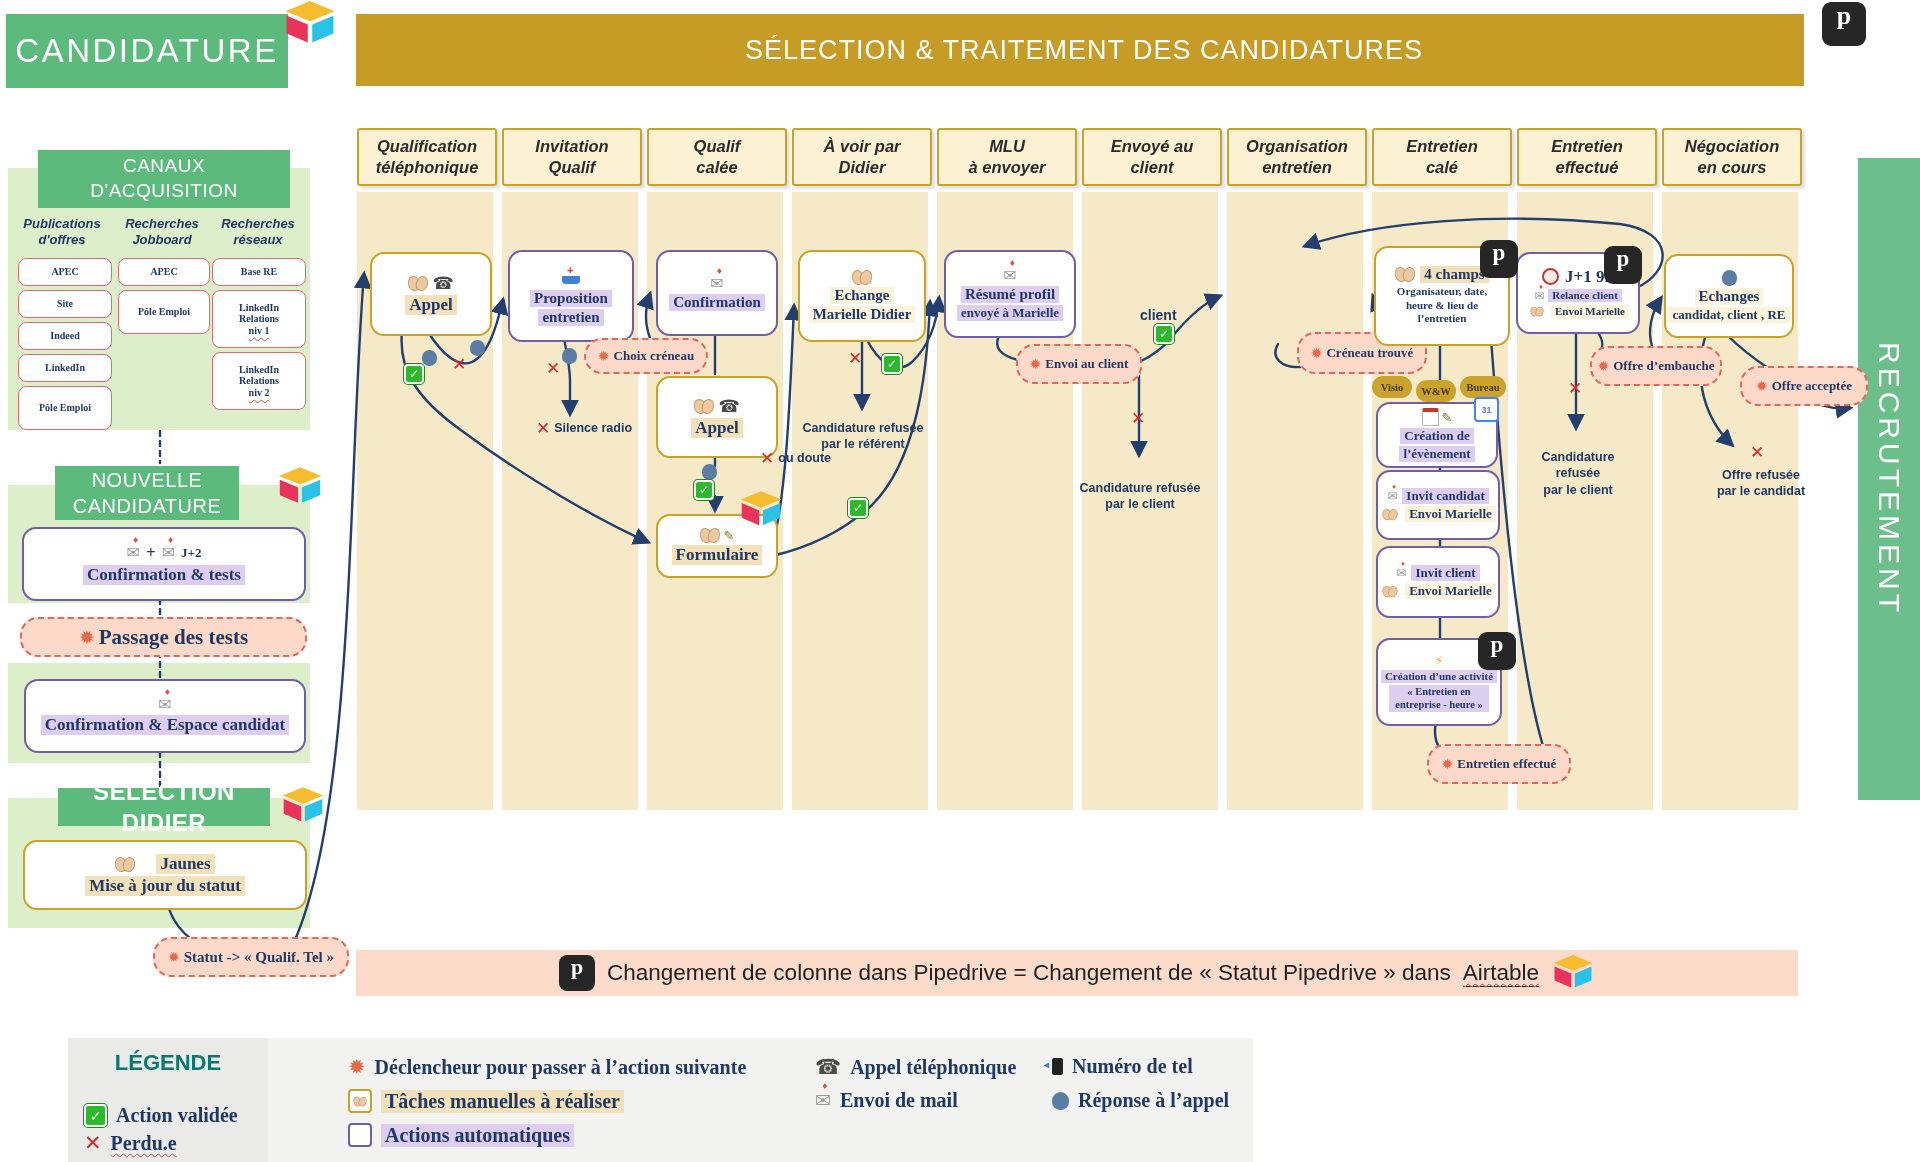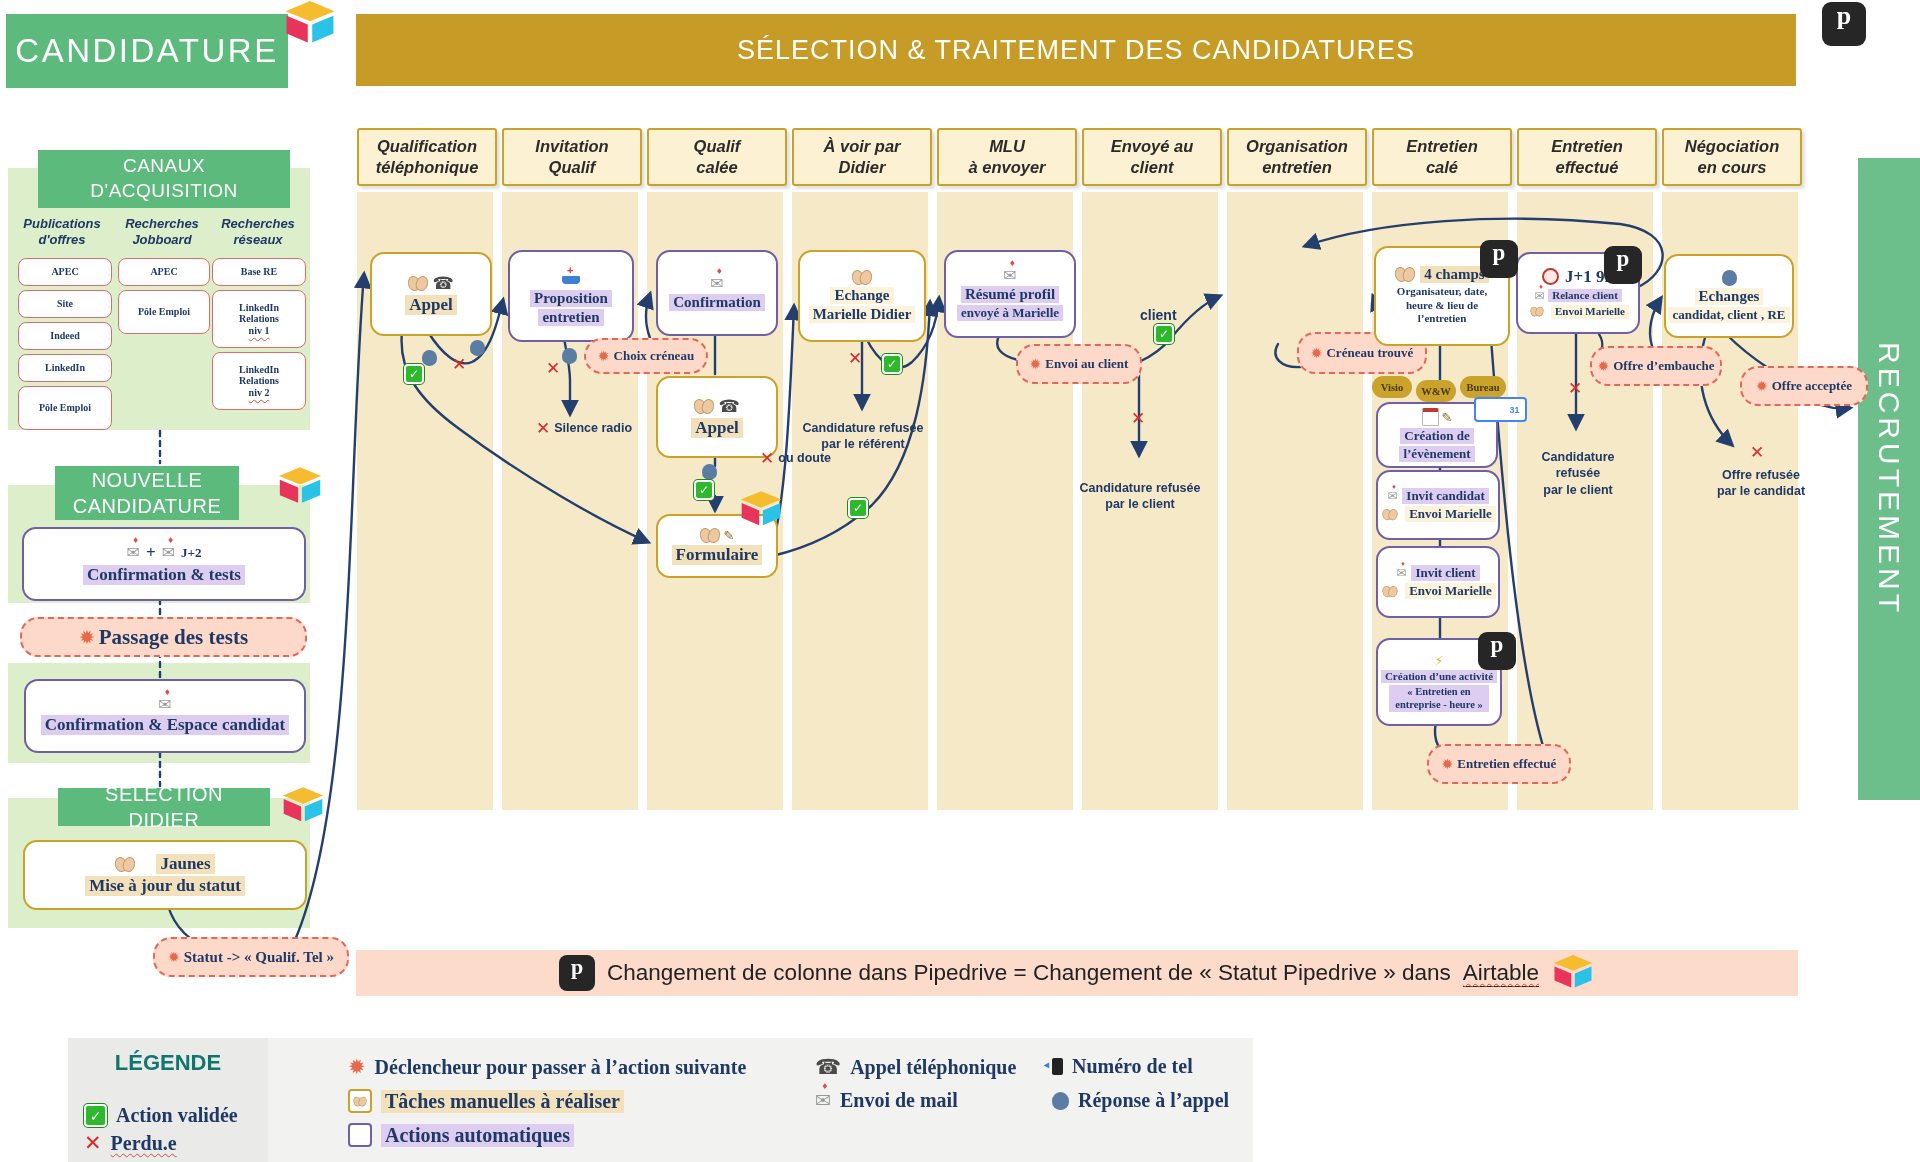--- a/index.html
+++ b/index.html
@@ -3,21 +3,21 @@
 <meta charset="utf-8">
 <style>
   html,body{margin:0;padding:0;background:#fff;}
   #stage{position:relative;width:1920px;height:1162px;background:#fff;overflow:hidden;
          font-family:"Liberation Sans",sans-serif;}
   .abs{position:absolute;}
   
   .greenbar{background:#5cba7d;color:#fff;display:flex;align-items:center;justify-content:center;}
   .title-main{font-size:33px;letter-spacing:2.5px;font-weight:500;}
   .goldbar{background:#c69b26;color:#fff;display:flex;align-items:center;justify-content:center;
-           font-size:27px;letter-spacing:1px;font-weight:500;}
+           font-size:27px;letter-spacing:1px;font-weight:500;padding-left:8px;}
   .vband{background:#6cbf8b;color:#fff;display:flex;align-items:center;justify-content:center;}
   .vband span{writing-mode:vertical-rl;font-size:30px;letter-spacing:4px;font-weight:500;}
   
   .panel{background:#dcefca;}
   .greenhead{background:#5cba7d;color:#fff;display:flex;flex-direction:column;align-items:center;justify-content:center;
              text-align:center;font-size:19px;line-height:1.3;letter-spacing:.5px;font-weight:500;}
   .glabel{font-style:italic;font-weight:bold;font-size:13px;color:#1f3864;text-align:center;line-height:1.2;}
   .sideitem{background:#fff;border:1.5px solid #e06c6c;border-radius:8px;display:flex;flex-direction:column;
             align-items:center;justify-content:center;text-align:center;
             font-family:"Liberation Serif",serif;font-weight:bold;font-size:10px;color:#1f3864;line-height:1.15;}
@@ -58,21 +58,21 @@
   .mail i{font-style:normal;}
   .mail::after{content:"♦";position:absolute;top:-8px;left:40%;font-size:8px;color:#e84c3c;}
   .mail.sm{font-size:12px;} .mail.sm::after{top:-6px;font-size:6px;}
   .tray{position:relative;width:18px;height:8px;background:#3f7fd4;border-radius:1px 1px 4px 4px;margin-top:10px;}
   .tray::before{content:"+";position:absolute;top:-12px;left:5px;color:#e33;font:bold 11px "Liberation Sans",sans-serif;}
   .alarm{width:13px;height:13px;border:2.5px solid #c0392b;border-radius:50%;background:#fdeae6;display:inline-block;}
   .bolt{color:#f0b429;font:13px "DejaVu Sans",sans-serif;}
   .pencil{color:#8a6d1f;font:13px "DejaVu Sans",sans-serif;}
   .minical{width:15px;height:13px;background:#fff;border:1px solid #b5b5b5;border-top:4px solid #c0392b;border-radius:2px;display:inline-block;}
   .gcal{width:21px;height:21px;background:#fff;border:2px solid #4285f4;border-radius:4px;color:#4285f4;
-        display:flex;align-items:center;justify-content:center;font:bold 9px "Liberation Sans",sans-serif;padding-left:28px;}
+        display:flex;align-items:center;justify-content:center;font:bold 9px "Liberation Sans",sans-serif;}
   .pdbadge{background:#262626;border-radius:9px;color:#fff;display:flex;align-items:flex-start;justify-content:center;
            font:bold 26px "Liberation Serif",serif;line-height:1.1;}
   .mobile{position:relative;width:11px;height:17px;background:#222;border-radius:2px;display:inline-block;}
   .mobile::before{content:"◂";position:absolute;left:-8px;top:1px;color:#3f7fd4;font-size:10px;}
   .wavy{text-decoration:underline wavy #d04c3c 1px;text-underline-offset:3px;}
   .usolid{border-bottom:1.5px solid #222;}
   
   .pinkbanner{background:#fcdbcb;display:flex;align-items:center;justify-content:center;gap:12px;
               font-size:22.5px;color:#222;}
   .legendbg{background:#f2f2f0;}
@@ -257,21 +257,21 @@
     <span class="burst" style="font-size:19px;">✹</span>
     <span>Passage des tests</span>
   </div>
   <div class="abs panel" style="left:8px;top:663px;width:302px;height:100px;"></div>
   <div class="abs node purple z2" style="left:24px;top:679px;width:278px;height:70px;">
     <span class="mail"><i>✉</i></span>
     <span class="hl-lav t17">Confirmation &amp; Espace candidat</span>
   </div>
 
   <div class="abs panel" style="left:8px;top:798px;width:302px;height:130px;"></div>
-  <div class="abs greenhead z2" style="left:58px;top:788px;width:212px;height:38px;font-size:20px;">
+  <div class="abs greenhead z2" style="left:58px;top:788px;width:212px;height:38px;font-size:24px;font-weight:bold;">
     <span>SÉLECTION</span>
     <span>DIDIER</span>
   </div>
   <div class="abs z3" style="left:280px;top:786px;">
     <svg width="46" height="40" viewBox="0 0 100 86">
         <path d="M50 2 L94 20 L50 38 L6 20 Z" fill="#f6bc2f"></path>
         <path d="M46 44 L8 28 L8 60 L46 76 Z" fill="#e8335a"></path>
         <path d="M54 44 L92 28 L92 60 L54 76 Z" fill="#2bc2e8"></path>
       </svg>
   </div>

